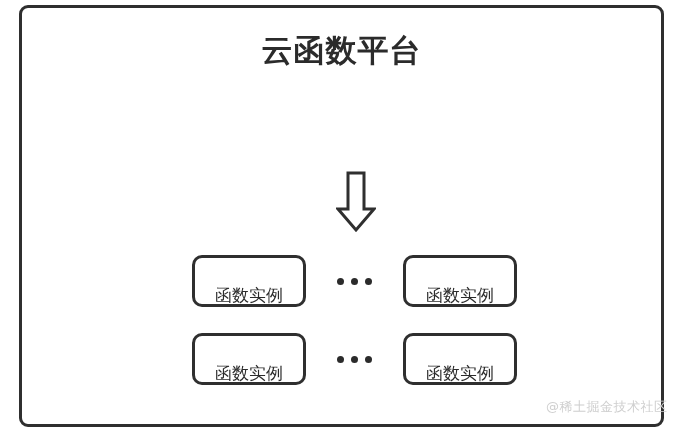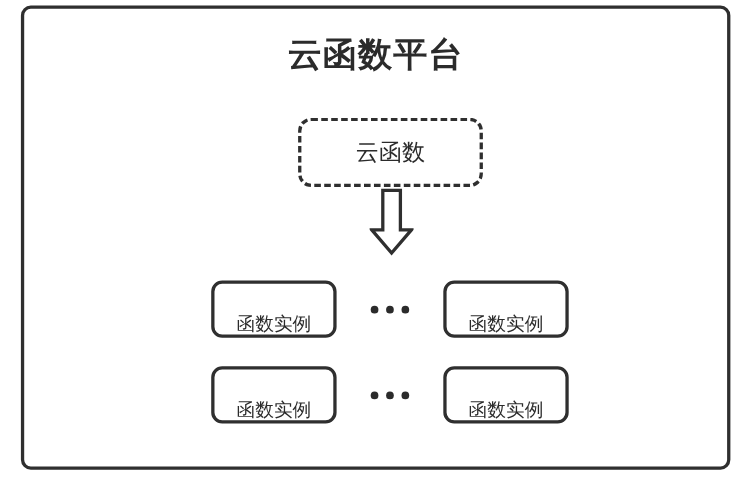--- a/index.html
+++ b/index.html
@@ -140,23 +140,20 @@
 </style>
 </head>
 <body>
 
 <div id="canvas">
 
   <div class="platform-box">
 
     <div class="platform-title">云函数平台</div>
 
-    <div class="cloud-func-box">
-      <span class="cloud-func-label">云函数</span>
-    </div>
 
     <div class="flow-arrow">
       <svg width="40" height="62" viewBox="0 0 40 62" xmlns="http://www.w3.org/2000/svg">
         <path d="M 12 2 L 28 2 L 28 38 L 38 38 L 20 59 L 2 38 L 12 38 Z" fill="#ffffff" stroke="#2f2f2f" stroke-width="3" stroke-linejoin="miter"></path>
       </svg>
     </div>
 
     <div class="instance-row row-1">
       <div class="instance-box">
         <span class="instance-label">函数实例</span>
@@ -180,14 +177,15 @@
         <span class="dot"></span>
         <span class="dot"></span>
       </div>
       <div class="instance-box">
         <span class="instance-label">函数实例</span>
       </div>
     </div>
 
   </div>
 
+  <div class="watermark">@稀土掘金技术社区</div>
 
 </div>
 
 </body></html>

